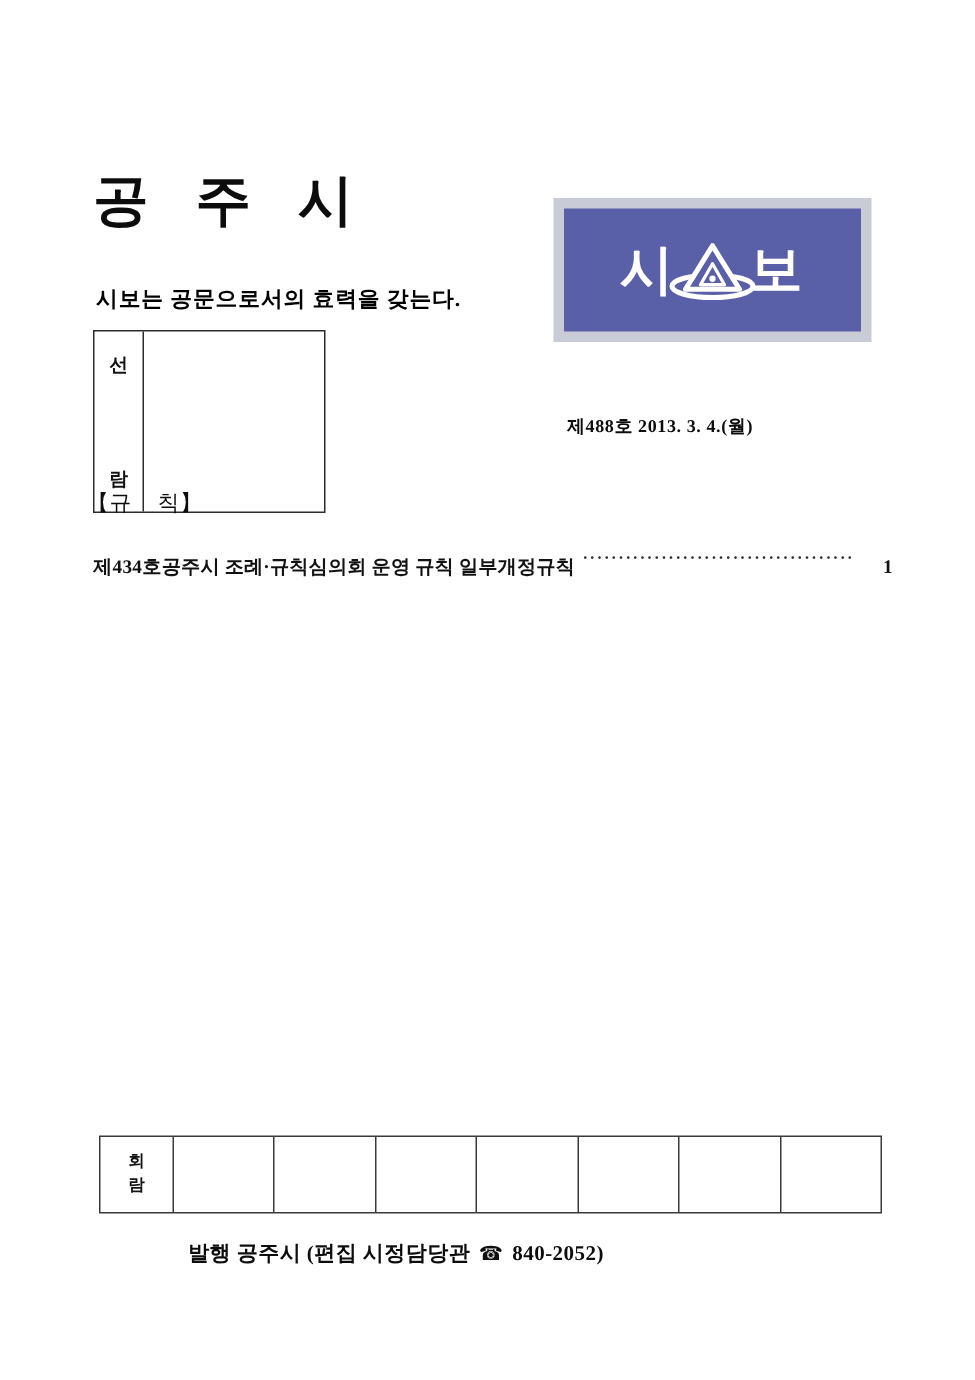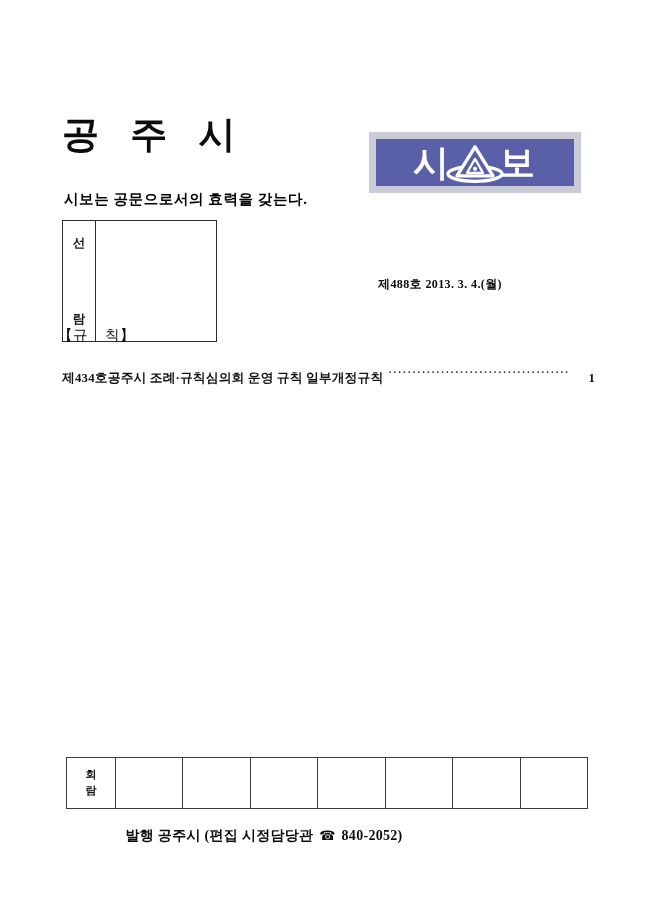--- a/index.html
+++ b/index.html
@@ -108,21 +108,21 @@
   .sig-space {
     flex: 1;
   }
 
   
   .emblem {
     position: absolute;
     left: 369px;
     top: 104px;
     width: 212px;
-    height: 61px;
+    height: 96px;
     background: #c9cbd6;
     padding: 7px;
     box-sizing: border-box;
   }
   .emblem-inner {
     width: 100%;
     height: 100%;
     background: #5a60a8;
     position: relative;
     display: flex;

